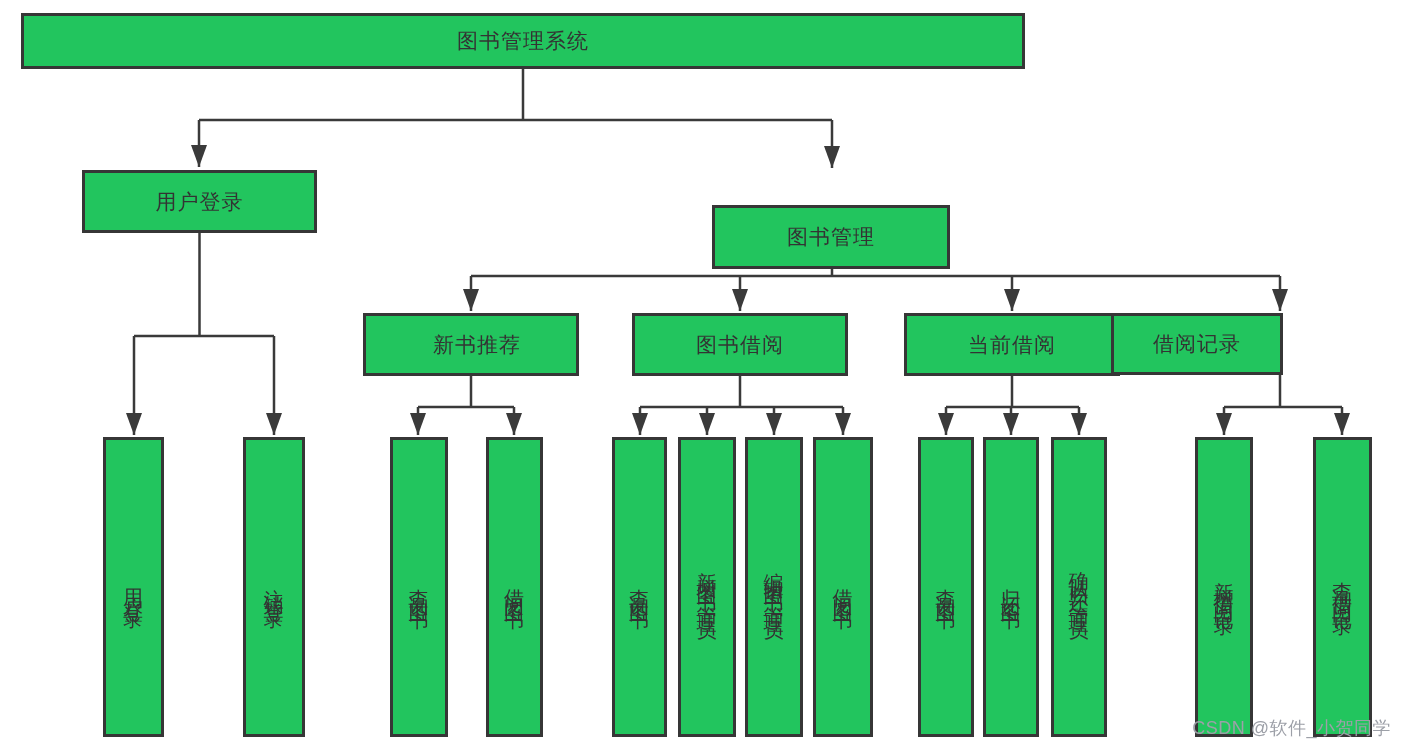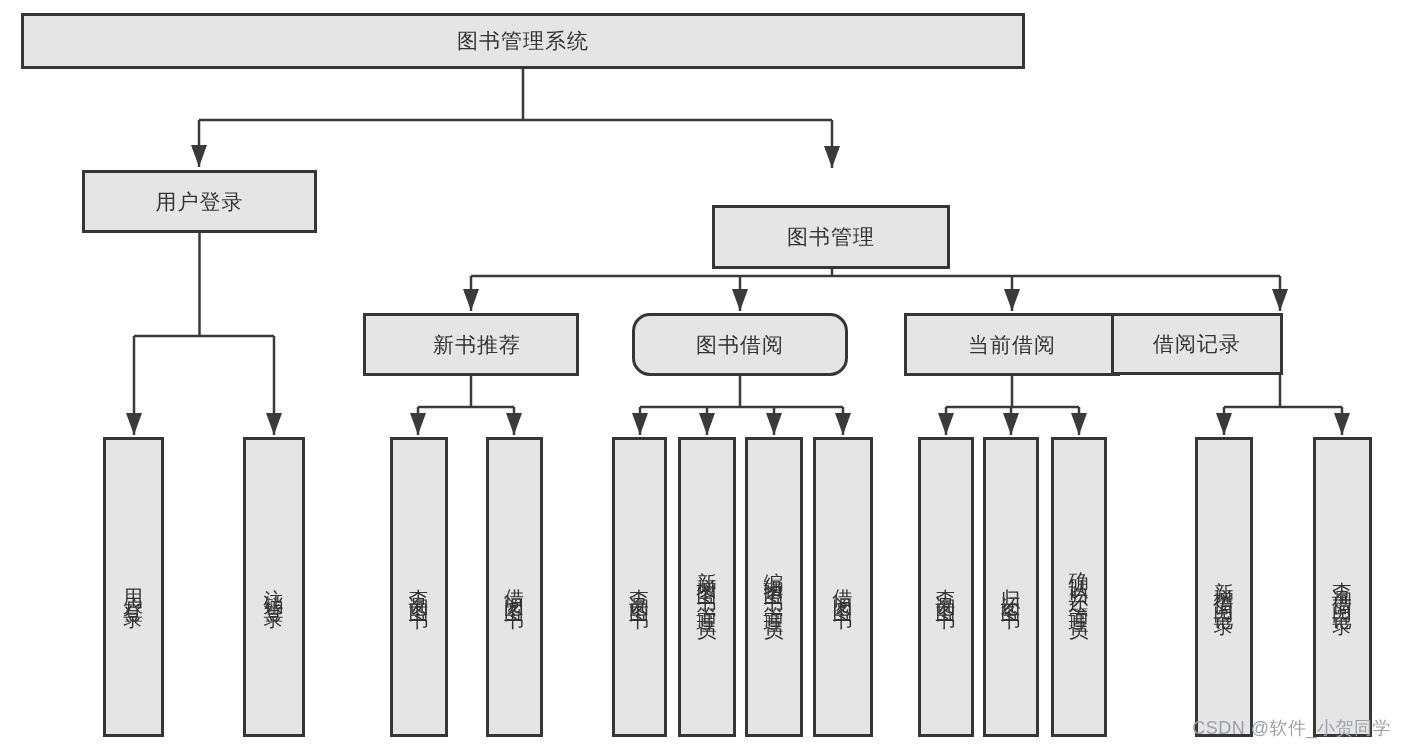--- a/index.html
+++ b/index.html
@@ -8,21 +8,21 @@
     position:relative;
     width:1405px;height:747px;
     background:#fff;
     font-family:"Liberation Sans","DejaVu Sans",sans-serif;
     overflow:hidden;
   }
   .wires{position:absolute;left:0;top:0;z-index:0;}
   .node{
     position:absolute;
     box-sizing:border-box;
-    background:#e5e5e5;
+    background:#22c55e;
     border:3px solid #363636;
     color:#333;
     display:flex;
     align-items:center;
     justify-content:center;
     z-index:1;
   }
   .h{font-size:21px;letter-spacing:1px;}
   .v{
     writing-mode:vertical-rl;
@@ -84,21 +84,21 @@
     <path d="M1224 407 V435" marker-end="url(#ah)"></path>
     <path d="M1342 407 V435" marker-end="url(#ah)"></path>
   </svg>
 
   <div class="node h" style="left:21px;top:13px;width:1004px;height:56px;">图书管理系统</div>
 
   <div class="node h" style="left:82px;top:170px;width:235px;height:63px;">用户登录</div>
   <div class="node h" style="left:712px;top:170px;width:238px;height:64px;margin-top:35px;">图书管理</div>
 
   <div class="node h" style="left:363px;top:313px;width:216px;height:63px;padding-left:12px;">新书推荐</div>
-  <div class="node h" style="left:632px;top:313px;width:216px;height:63px;border-radius:18px;">图书借阅</div>
+  <div class="node h" style="left:632px;top:313px;width:216px;height:63px;">图书借阅</div>
   <div class="node h" style="left:904px;top:313px;width:216px;height:63px;">当前借阅</div>
   <div class="node h" style="left:1111px;top:313px;width:172px;height:62px;">借阅记录</div>
 
   <div class="node v" style="left:103px;top:437px;width:61px;height:300px;">用户登录</div>
   <div class="node v" style="left:243px;top:437px;width:62px;height:300px;">注销登录</div>
 
   <div class="node v" style="left:390px;top:437px;width:58px;height:300px;">查询图书</div>
   <div class="node v" style="left:486px;top:437px;width:57px;height:300px;">借阅图书</div>
 
   <div class="node v" style="left:612px;top:437px;width:55px;height:300px;">查询图书</div>

